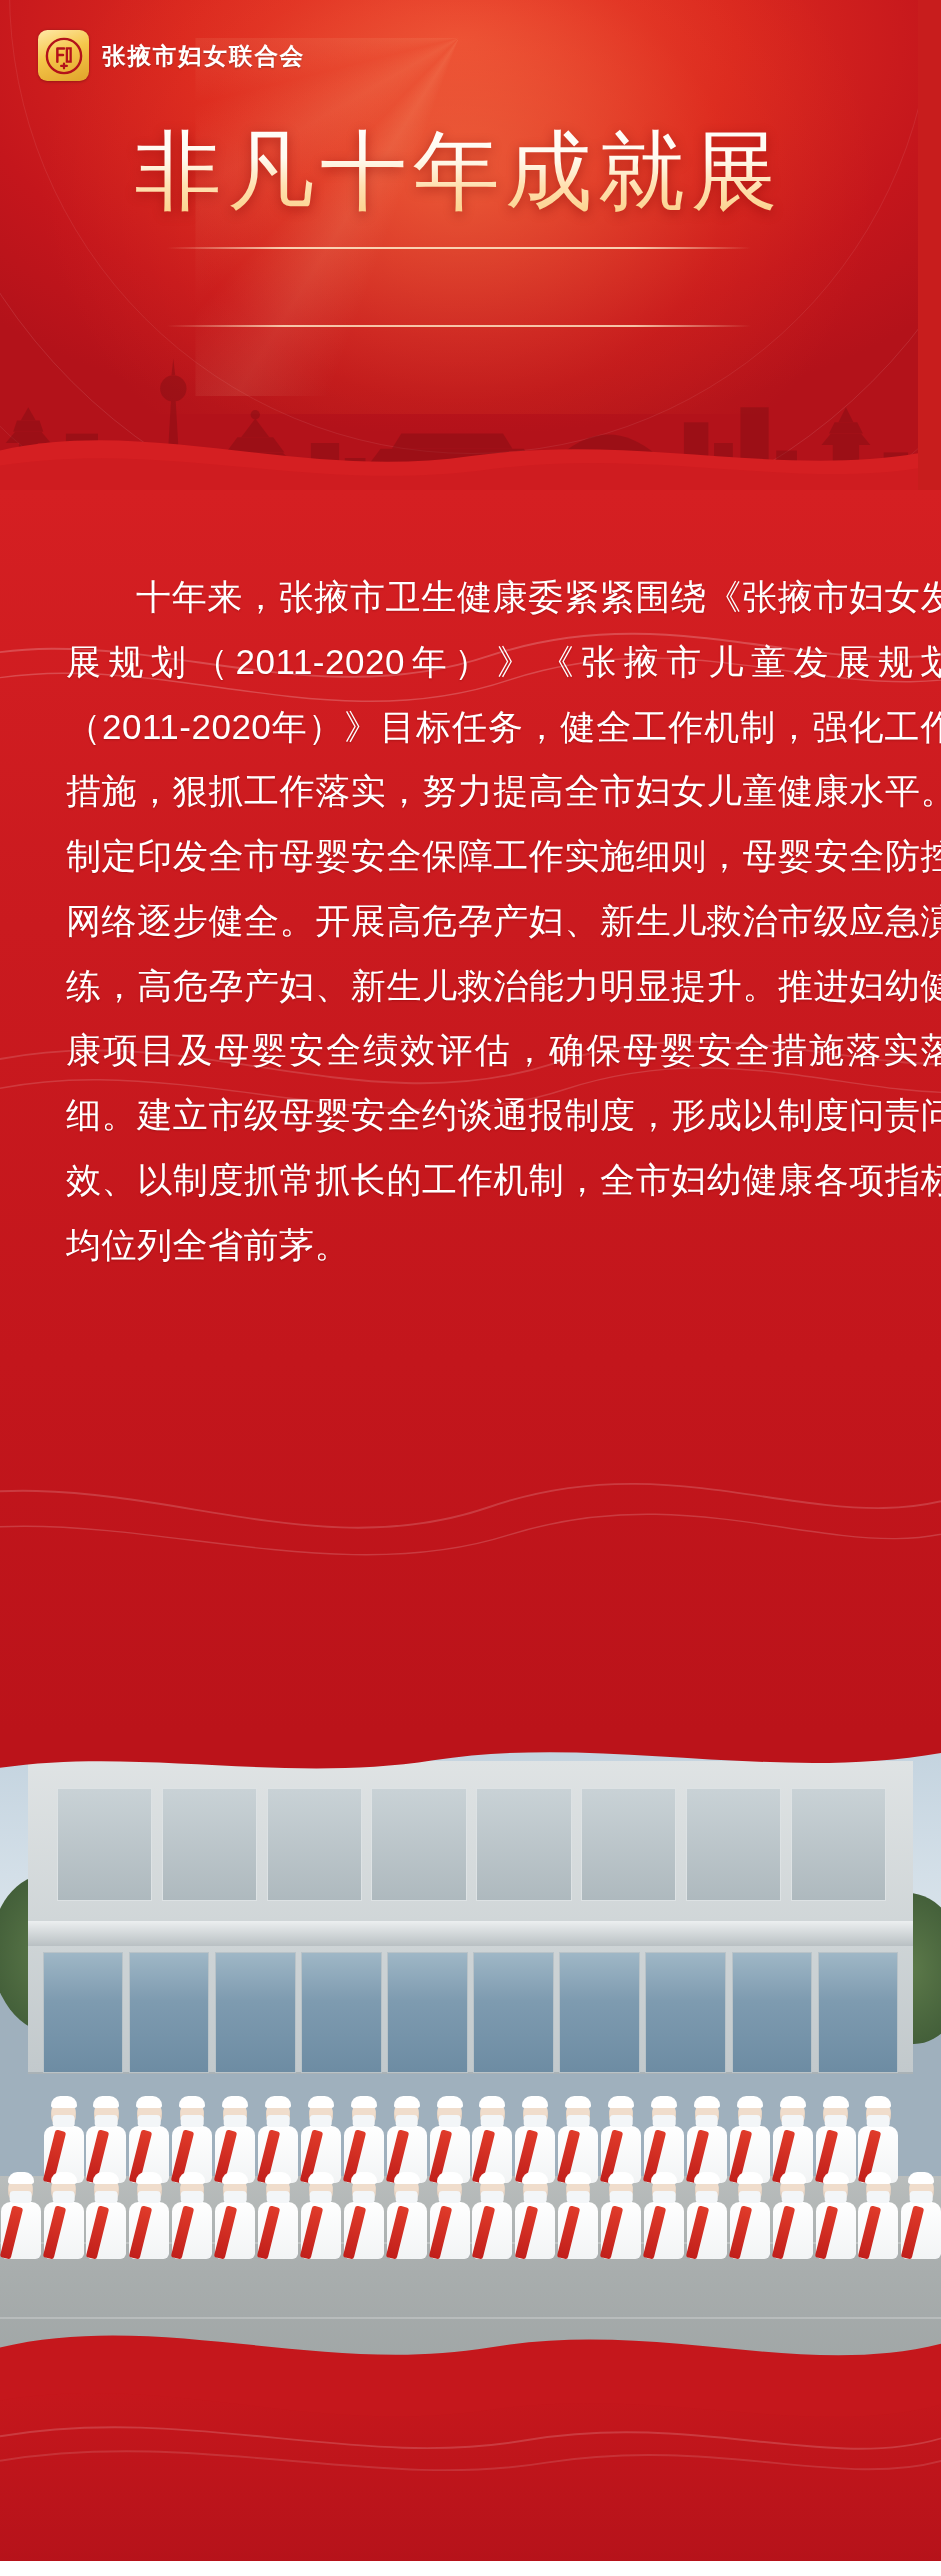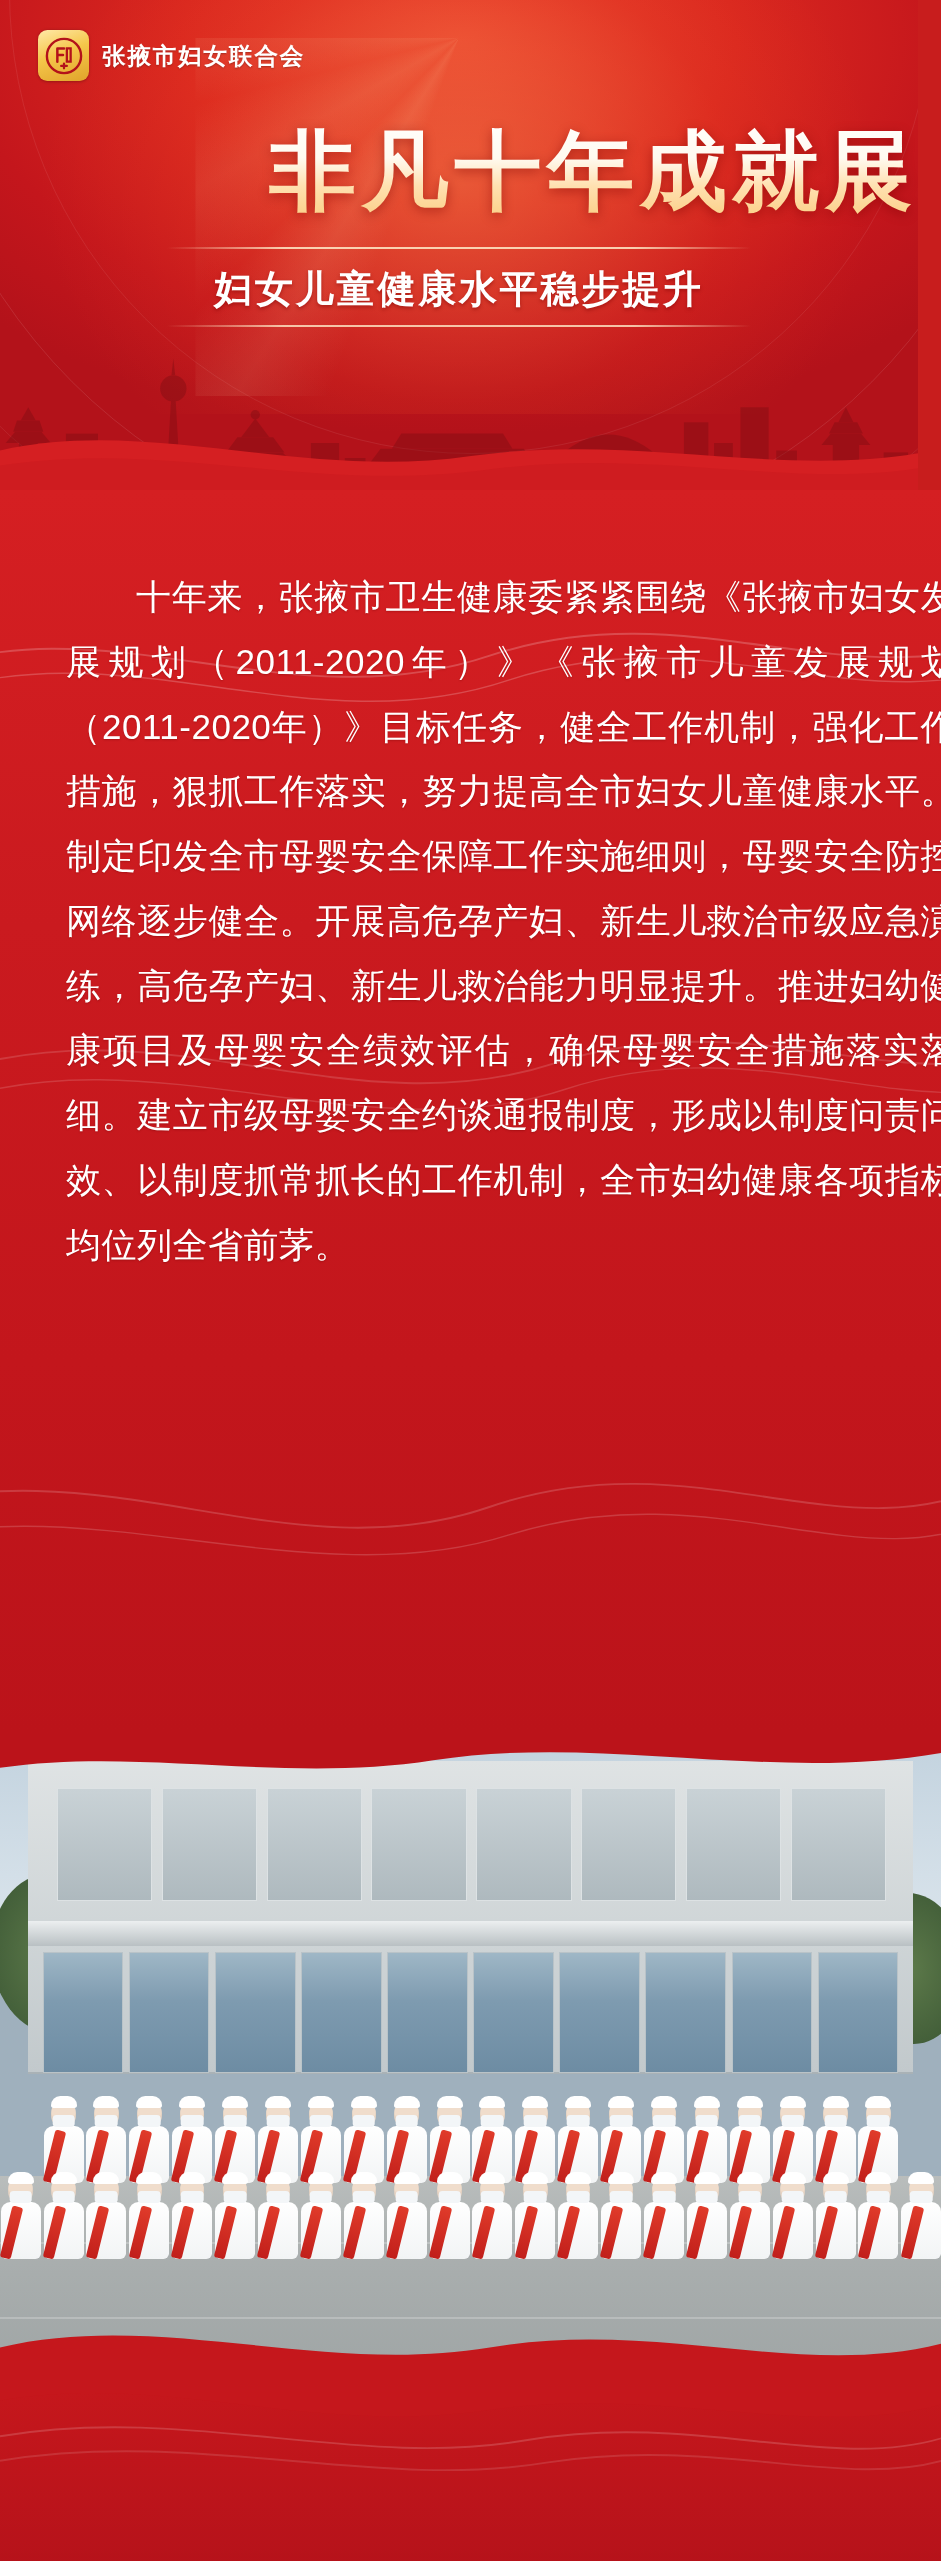--- a/index.html
+++ b/index.html
@@ -92,24 +92,24 @@
     letter-spacing: 1.9px;
     text-shadow: 0 0.9px 1.9px rgba(0,0,0,0.25);
   }
 
   
   .main-title {
     position: absolute;
     left: 0;
     right: 0;
     top: 113px;
-    text-align: right;
+    text-align: center;
     z-index: 6;
     font-size: 87px;
-    font-weight: bold;
+    font-weight: normal;
     letter-spacing: 5.7px;
     font-family: "DejaVu Sans", "Liberation Sans", sans-serif;
     background: linear-gradient(180deg, #ffffff 0%, #fffaf0 38%, #ffe0b0 62%, #f9c977 100%);
     -webkit-background-clip: text;
     background-clip: text;
     color: transparent;
     -webkit-text-fill-color: transparent;
     filter: drop-shadow(0 3.8px 5.7px rgba(120,0,0,0.45));
   }
   .title-underline {
@@ -347,21 +347,20 @@
           <path d="M13 12 L13 26 M13 12 L20 12 M13 19 L19 19" stroke="#b3121a" stroke-width="2.6" fill="none" stroke-linecap="round"></path>
           <path d="M23 12 L27 12 L27 26 L23 26 Z" fill="none" stroke="#b3121a" stroke-width="2.4"></path>
           <path d="M20 28 L20 33 M17 30.5 L23 30.5" stroke="#b3121a" stroke-width="2.4" stroke-linecap="round"></path>
         </svg>
       </div>
       <div class="logo-text">张掖市妇女联合会</div>
     </div>
 
     <div class="main-title">非凡十年成就展</div>
     <div class="title-underline"></div>
-    <div class="subtitle">妇女儿童健康水平稳步提升</div>
     <div class="subtitle-rule"></div>
 
     <div class="skyline">
       <svg viewBox="0 0 1000 200" preserveAspectRatio="none" aria-hidden="true">
         <g fill="#7d0d12">
 
           <path d="M20 200 L20 150 L40 150 L40 200 Z"></path>
           <path d="M6 150 L54 150 L44 138 L16 138 Z"></path>
           <path d="M14 138 L46 138 L42 126 L18 126 Z"></path>
           <path d="M22 126 L38 126 L30 112 Z"></path>

